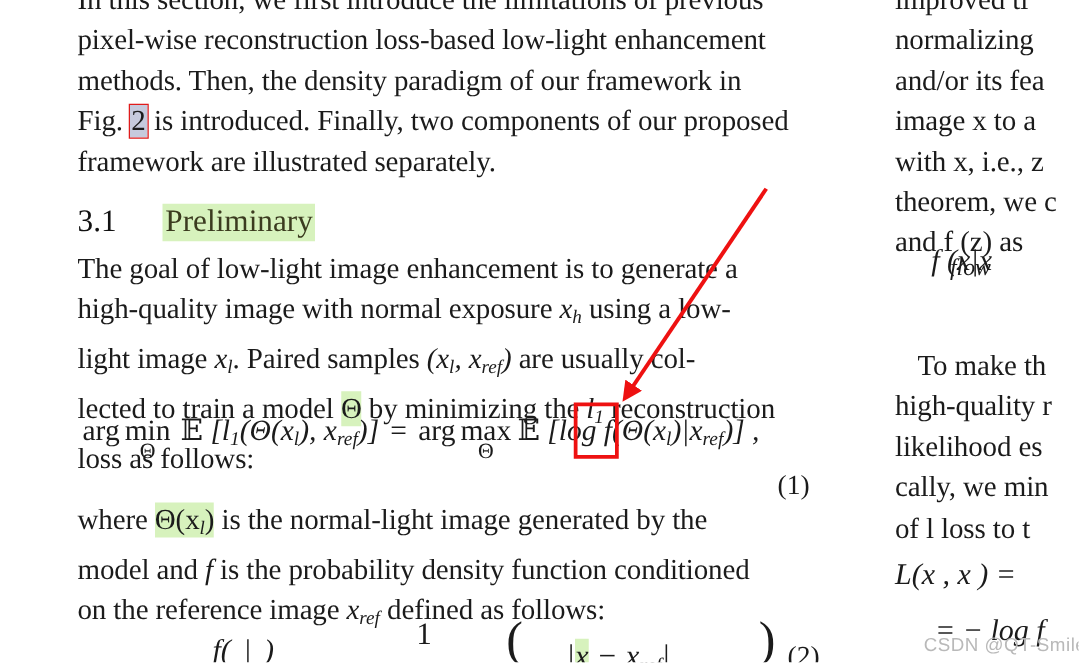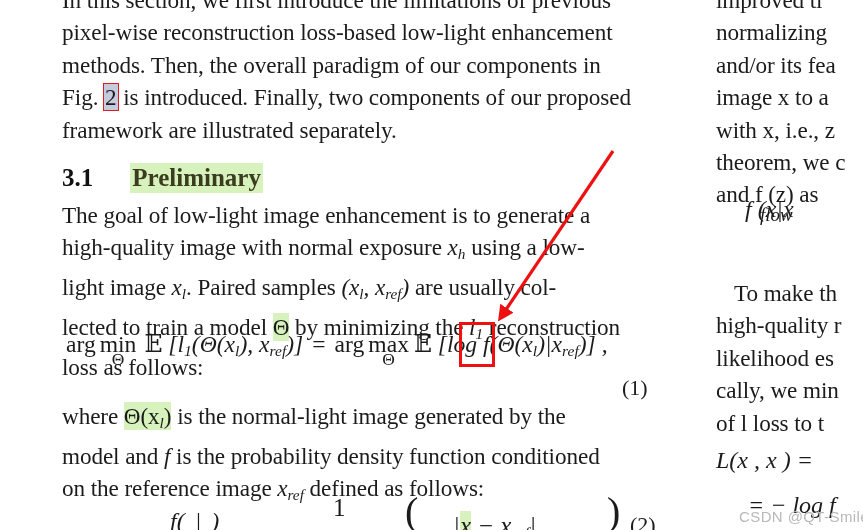--- a/index.html
+++ b/index.html
@@ -51,21 +51,21 @@
 
   .col-right .para {
     text-align: left;
     white-space: nowrap;
   }
 
   
   .sec-head {
     display: flex;
     align-items: baseline;
-    font-weight: bold;
+    font-weight: normal;
     font-size: 25px;
     line-height: 30px;
     margin: 0;
   }
   .sec-num { color: #111111; }
   .sec-title {
     margin-left: 37px;
     color: #3b3b1f;
     background: #d7f2bd;
     padding: 0 2px;
@@ -155,21 +155,21 @@
 </head>
 <body>
 
 <div id="page">
 
   <div class="col-left">
 
     <div class="para nojust">
       <div>In this section, we first introduce the limitations of previous</div>
       <div>pixel-wise reconstruction loss-based low-light enhancement</div>
-      <div>methods.  Then, the overall paradigm of our components in</div>
+      <div>methods.  Then, the density paradigm of our framework in</div>
       <div>
         <span>Fig.</span>
         <span class="hl-blue link-box">2</span>
         <span>is introduced. Finally, two components of our proposed</span>
       </div>
       <div>framework are illustrated separately.</div>
     </div>
 
     <div class="sec-head" style="margin-top:17px;">
       <span class="sec-num">3.1</span>

